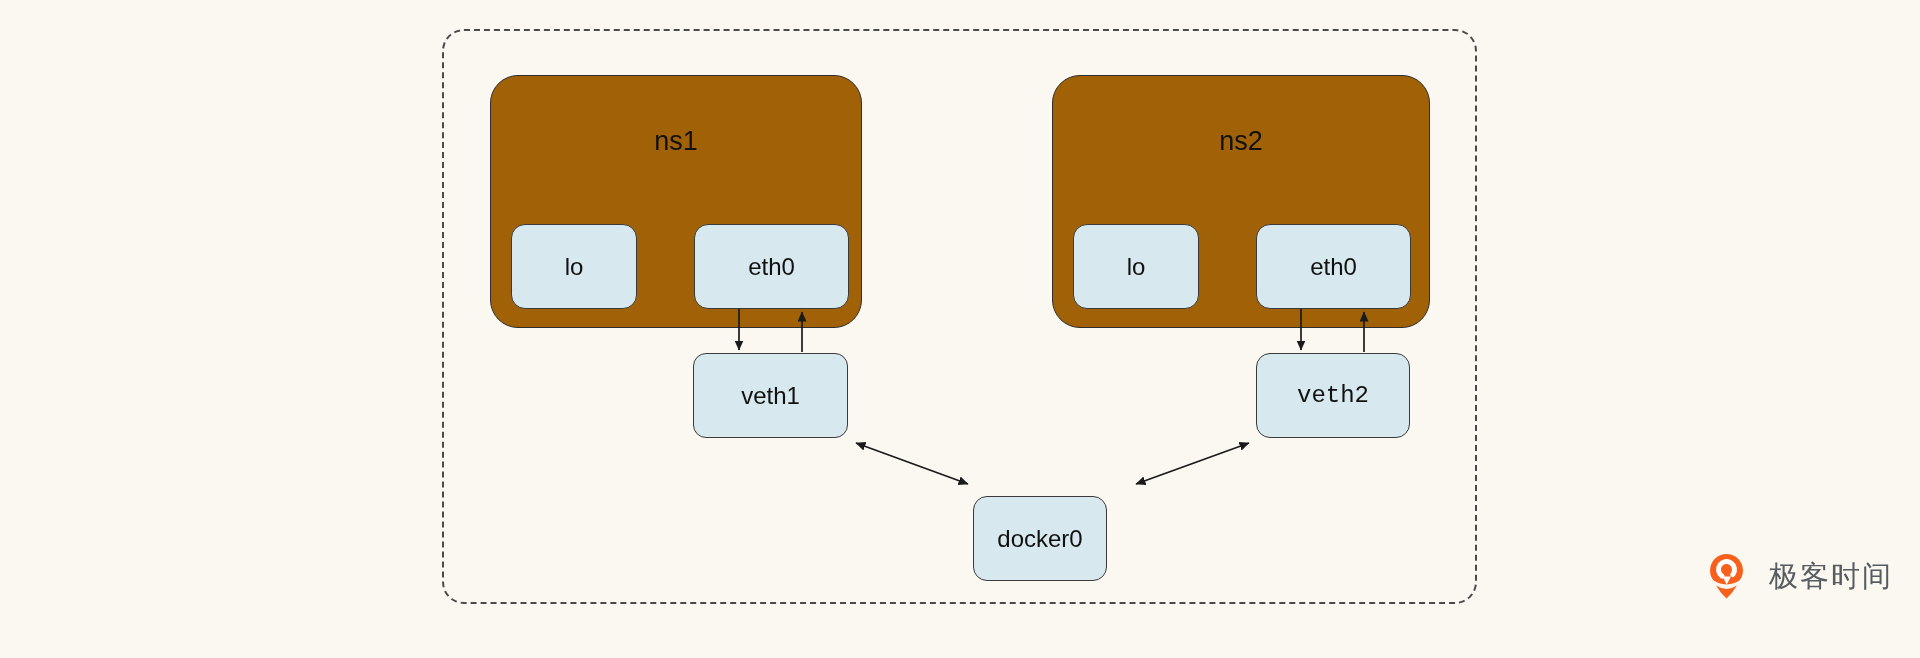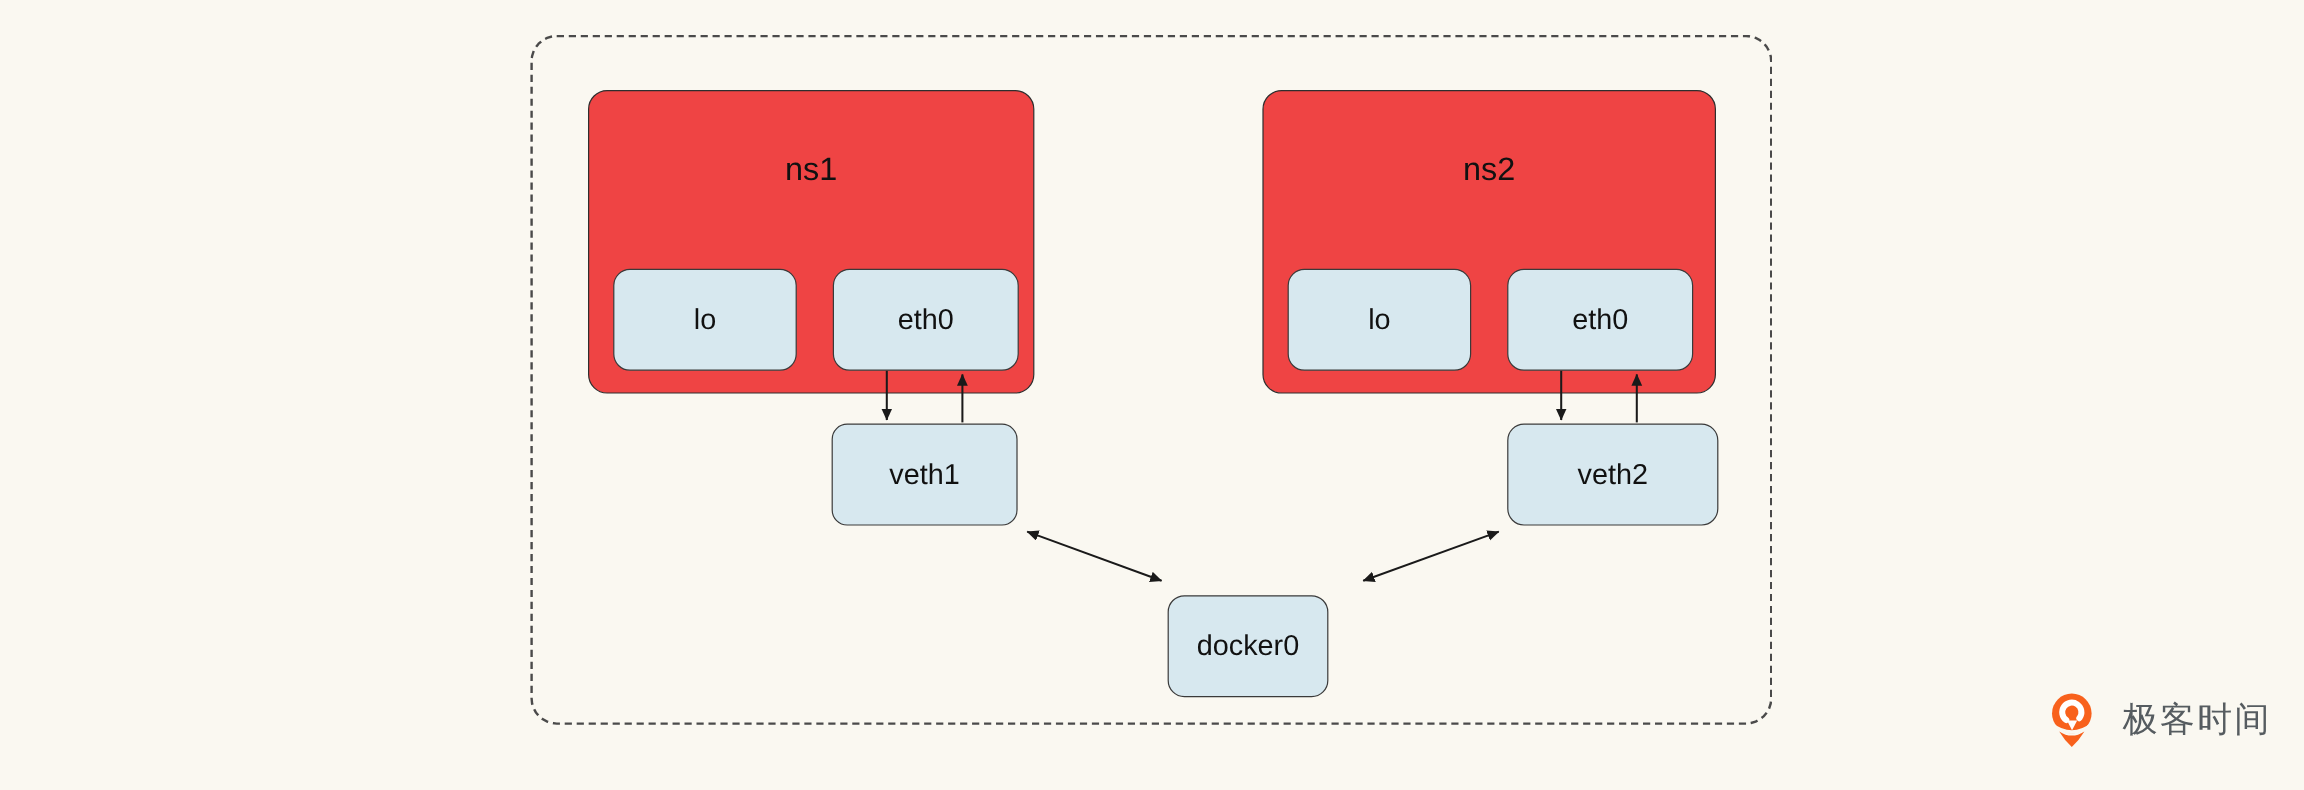--- a/index.html
+++ b/index.html
@@ -17,23 +17,23 @@
     position:absolute;
     left:442px;top:29px;
     width:1035px;height:575px;
     border:2px dashed #4a4a4a;
     border-radius:22px;
     box-sizing:border-box;
   }
   .ns-box{
     position:absolute;
     width:372px;height:253px;
-    background:#ef4444;
+    background:#a16207;
     border:1.5px solid #2e2e2e;
-    border-radius:16px;
+    border-radius:28px;
     box-sizing:border-box;
   }
   #ns1{left:490px;top:75px;}
   #ns2{left:1052px;top:75px;width:378px;}
   .ns-label{
     position:absolute;
     left:0;right:0;top:50px;
     text-align:center;
     font-size:27px;
     color:#111;
@@ -41,43 +41,43 @@
   .if-box{
     position:absolute;
     width:155px;height:85px;
     background:#d7e8ef;
     border:1.5px solid #3a3a3a;
     border-radius:14px;
     box-sizing:border-box;
     display:flex;align-items:center;justify-content:center;
     font-size:24px;color:#111;
   }
-  .if-lo{left:20px;top:148px;width:153px;}
+  .if-lo{left:20px;top:148px;width:126px;}
   .if-eth{left:203px;top:148px;text-align:right;}
   .node{
     position:absolute;
     width:155px;height:85px;
     background:#d7e8ef;
     border:1.5px solid #3a3a3a;
     border-radius:14px;
     box-sizing:border-box;
     display:flex;align-items:center;justify-content:center;
     font-size:24px;color:#111;
   }
   #veth1{left:693px;top:353px;border-radius:13px;}
-  #veth2{left:1256px;top:353px;width:176px;}
+  #veth2{left:1256px;top:353px;width:154px;font-family:Liberation Mono, monospace;}
   #docker0{left:973px;top:496px;width:134px;}
   .arrows{
     position:absolute;left:0;top:0;
     width:1920px;height:658px;
     pointer-events:none;
   }
   .logo{
     position:absolute;
-    right:27px;top:577px;
+    right:27px;top:553px;
     display:flex;align-items:center;gap:24px;
   }
   .logo-text{
     font-size:29px;
     letter-spacing:2px;
     color:#565c60;
     font-weight:500;
     line-height:1;
   }
 </style>

